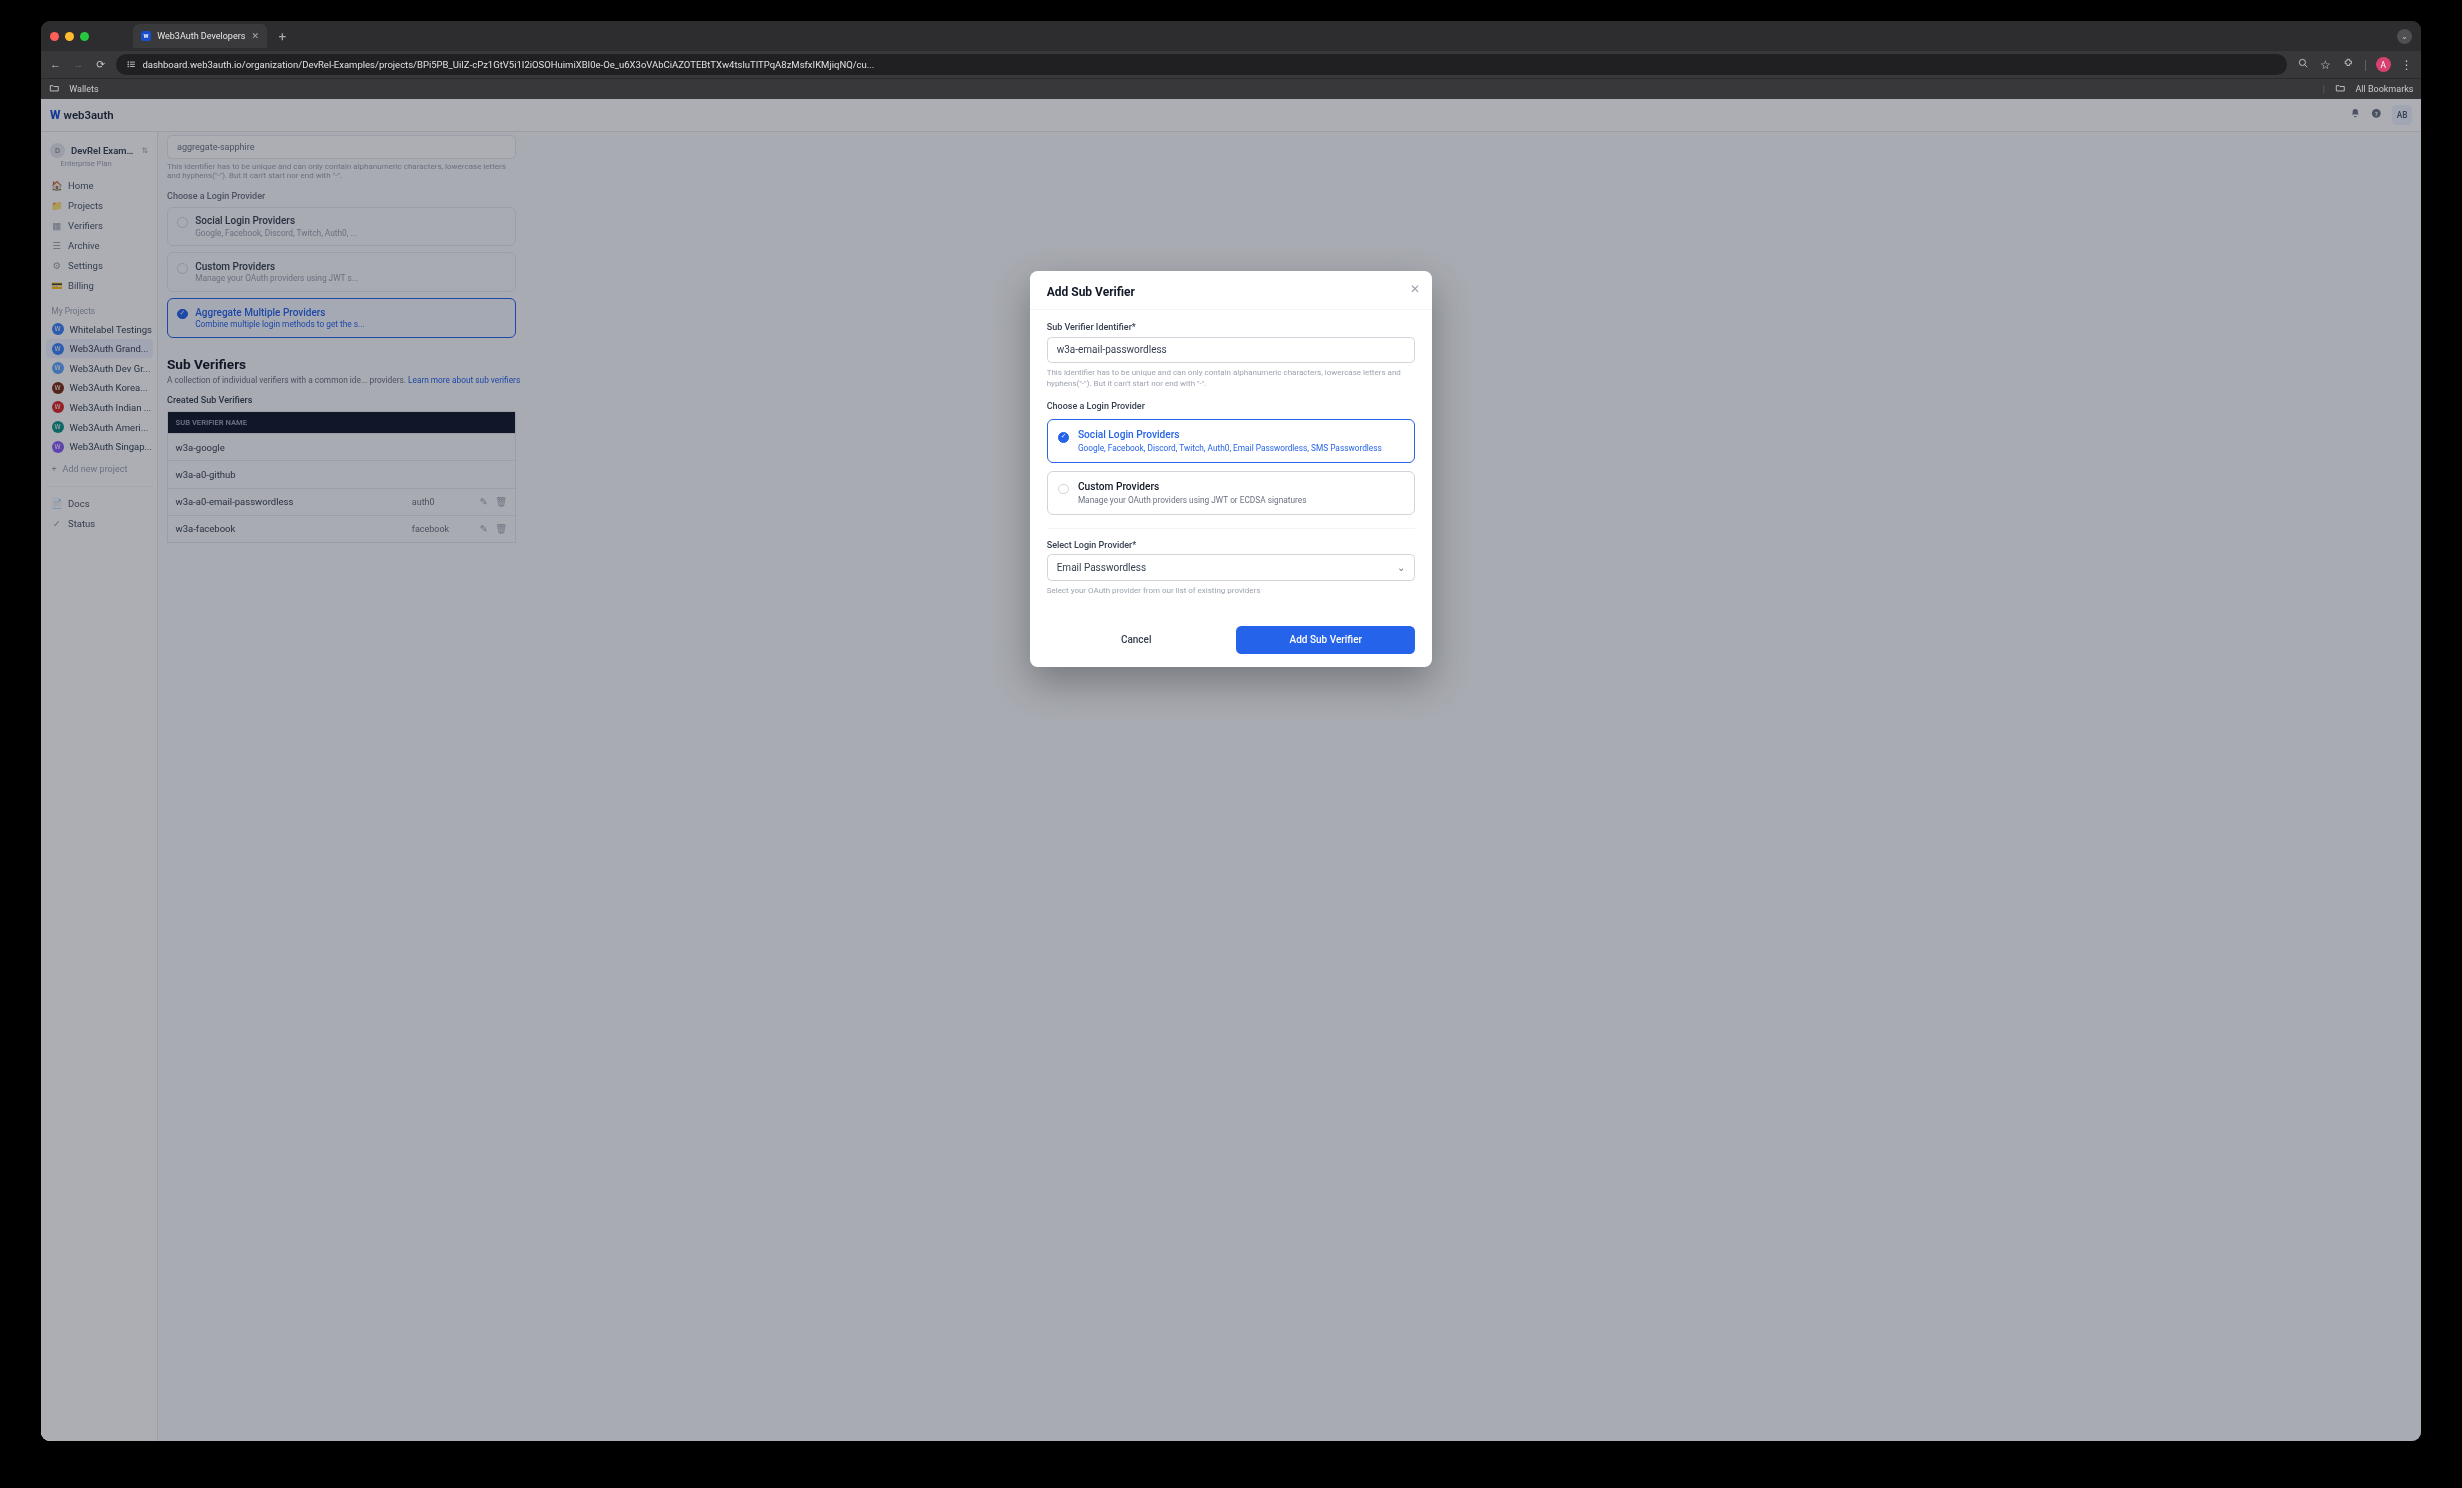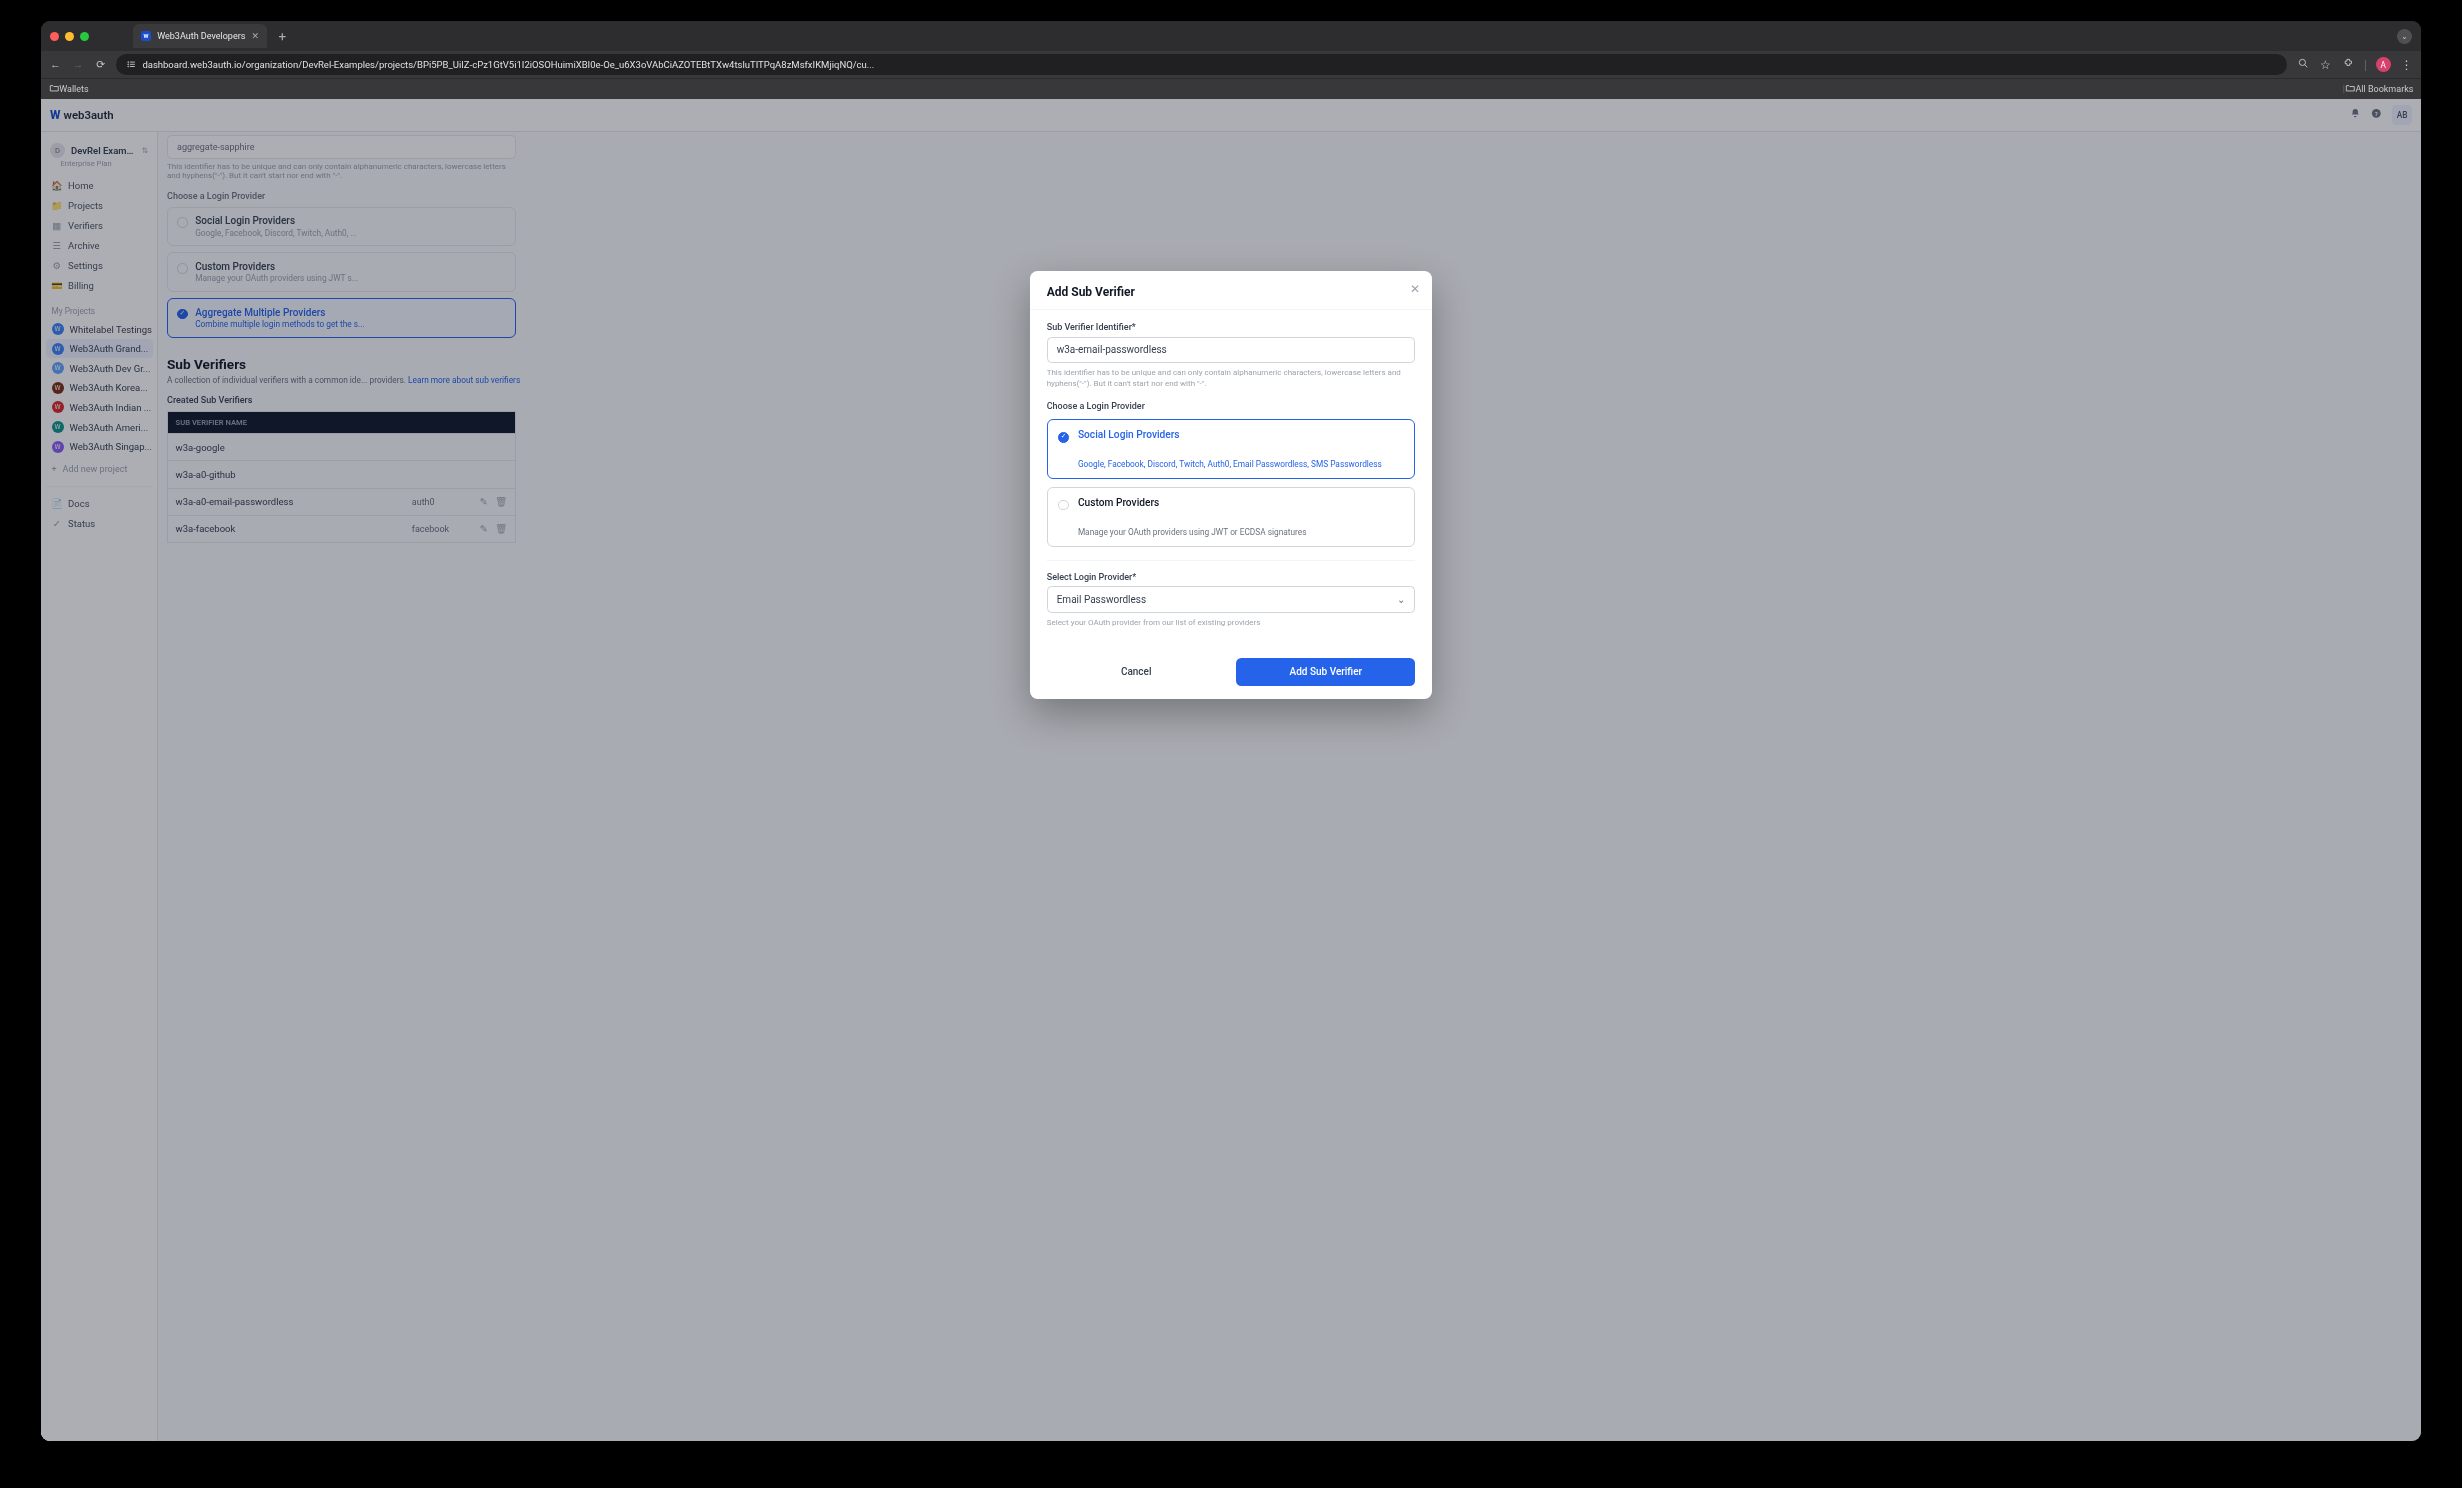--- a/index.html
+++ b/index.html
@@ -20,21 +20,21 @@
   .toolbar-right { margin-left: auto; }
   .toolbar-chevron { width: 15px; height: 15px; background: #505052; border-radius: 50%; display: flex; align-items: center; justify-content: center; color: #ccc; font-size: 7.6px; }
   
   .addrbar { height: 27px; background: #38383a; display: flex; align-items: center; padding: 0 7.6px; gap: 9px; color: #ccc; }
   .nav-ico { width: 13.6px; text-align: center; cursor: pointer; font-size: 10.6px; color: #ccc; }
   .addr-field { flex: 1; background: #202022; border-radius: 13.6px; height: 21px; display: flex; align-items: center; padding: 0 9px; color: #ccc; font-size: 9.5px; gap: 5px; overflow: hidden; }
   .addr-lock { width: 12px; height: 12px; display: inline-flex; align-items: center; justify-content: center; font-size: 8.3px; color: #ccc; }
   .addr-ico { width: 13.6px; cursor: pointer; text-align: center; }
   .avatar-chip { width: 15px; height: 15px; border-radius: 50%; background: #d6416f; color: #fff; font-size: 8.3px; display: flex; align-items: center; justify-content: center; }
   
-  .bmbar { height: 21px; background: #38383a; border-top: 0.8px solid #2a2a2c; display: flex; align-items: center; padding: 0 7.6px; color: #ccc; font-size: 9px; gap: 0; text-align: center; }
+  .bmbar { height: 21px; background: #38383a; border-top: 0.8px solid #2a2a2c; display: flex; align-items: center; padding: 0 7.6px; color: #ccc; font-size: 9px; gap: 10px; text-align: center; }
   .bmbar .spacer { flex: 1; }
   
   
   .content { flex: 1; position: relative; background: #f9fafb; overflow: hidden; }
   .topbar { height: 33px; background: #fff; border-bottom: 0.8px solid #e5e7eb; display: flex; align-items: center; padding: 0 9px; }
   .brand { display: flex; align-items: center; gap: 3px; font-weight: 600; color: #1f2937; font-size: 11.4px; }
   .brand .logo { color: #1a4dcc; font-weight: 800; font-size: 12px; }
   .topbar-right { margin-left: auto; display: flex; align-items: center; gap: 10.6px; color: #6b7280; }
   .topbar-right .ab { width: 20px; height: 20px; border-radius: 4.5px; background: #eef2ff; color: #4b5563; font-size: 8.3px; display: flex; align-items: center; justify-content: center; font-weight: 500; }
   
@@ -91,21 +91,21 @@
   .mlabel { font-size: 9px; color: #374151; font-weight: 500; }
   .minput { width: 100%; border: 0.8px solid #d1d5db; border-radius: 4.5px; padding: 6.8px 9px; font-size: 10px; color: #374151; margin-top: 4.5px; }
   .mhelp { font-size: 8px; color: #9ca3af; margin-top: 3.8px; line-height: 1.4; }
   .mprov { border: 0.8px solid #d1d5db; border-radius: 6px; padding: 9px 10.6px; display: flex; gap: 9px; align-items: flex-start; margin-top: 7.6px; cursor: pointer; }
   .mprov.selected { border-color: #2563eb; }
   .mprov .radio-dot { margin-top: 3px; }
   .mprov.selected .radio-dot { border-color: #2563eb; background: #2563eb; position: relative; }
   .mprov.selected .radio-dot::after { content: '✓'; color: #fff; font-size: 6.8px; position: absolute; top: -0.8px; left: 1.5px; }
   .mprov .pt { font-size: 10.2px; font-weight: 500; color: #111827; }
   .mprov.selected .pt { color: #2563eb; }
-  .mprov .ps { font-size: 8.3px; color: #6b7280; margin-top: 19px; }
+  .mprov .ps { font-size: 8.3px; color: #6b7280; margin-top: 3px; }
   .mprov.selected .ps { color: #2563eb; }
   .mselect { width: 100%; border: 0.8px solid #d1d5db; border-radius: 4.5px; padding: 6.8px 9px; font-size: 10px; color: #374151; margin-top: 4.5px; display: flex; justify-content: space-between; align-items: center; cursor: pointer; }
   .modal-btns { display: flex; gap: 10.6px; margin-top: 30px; }
   .btn { flex: 1; padding: 8.3px; border-radius: 5.3px; font-size: 10px; font-weight: 500; text-align: center; cursor: pointer; }
   .btn.cancel { color: #374151; }
   .btn.primary { background: #2563eb; color: #fff; }
   
   svg { width: 10.6px; height: 10.6px; }
 </style>
 </head>

